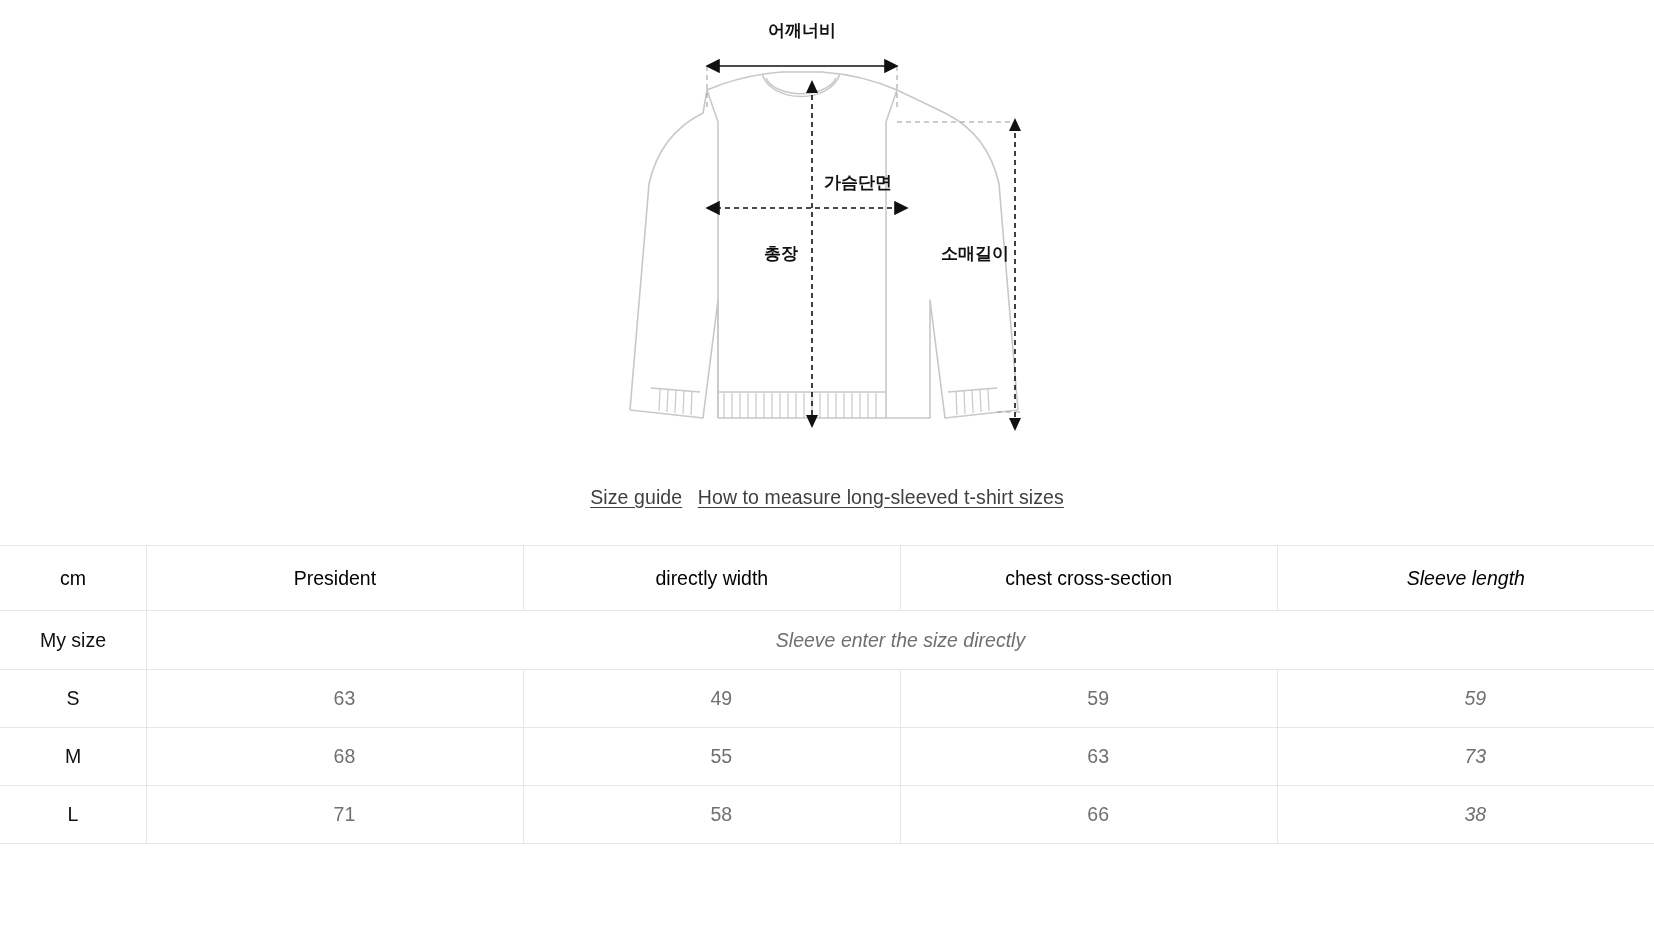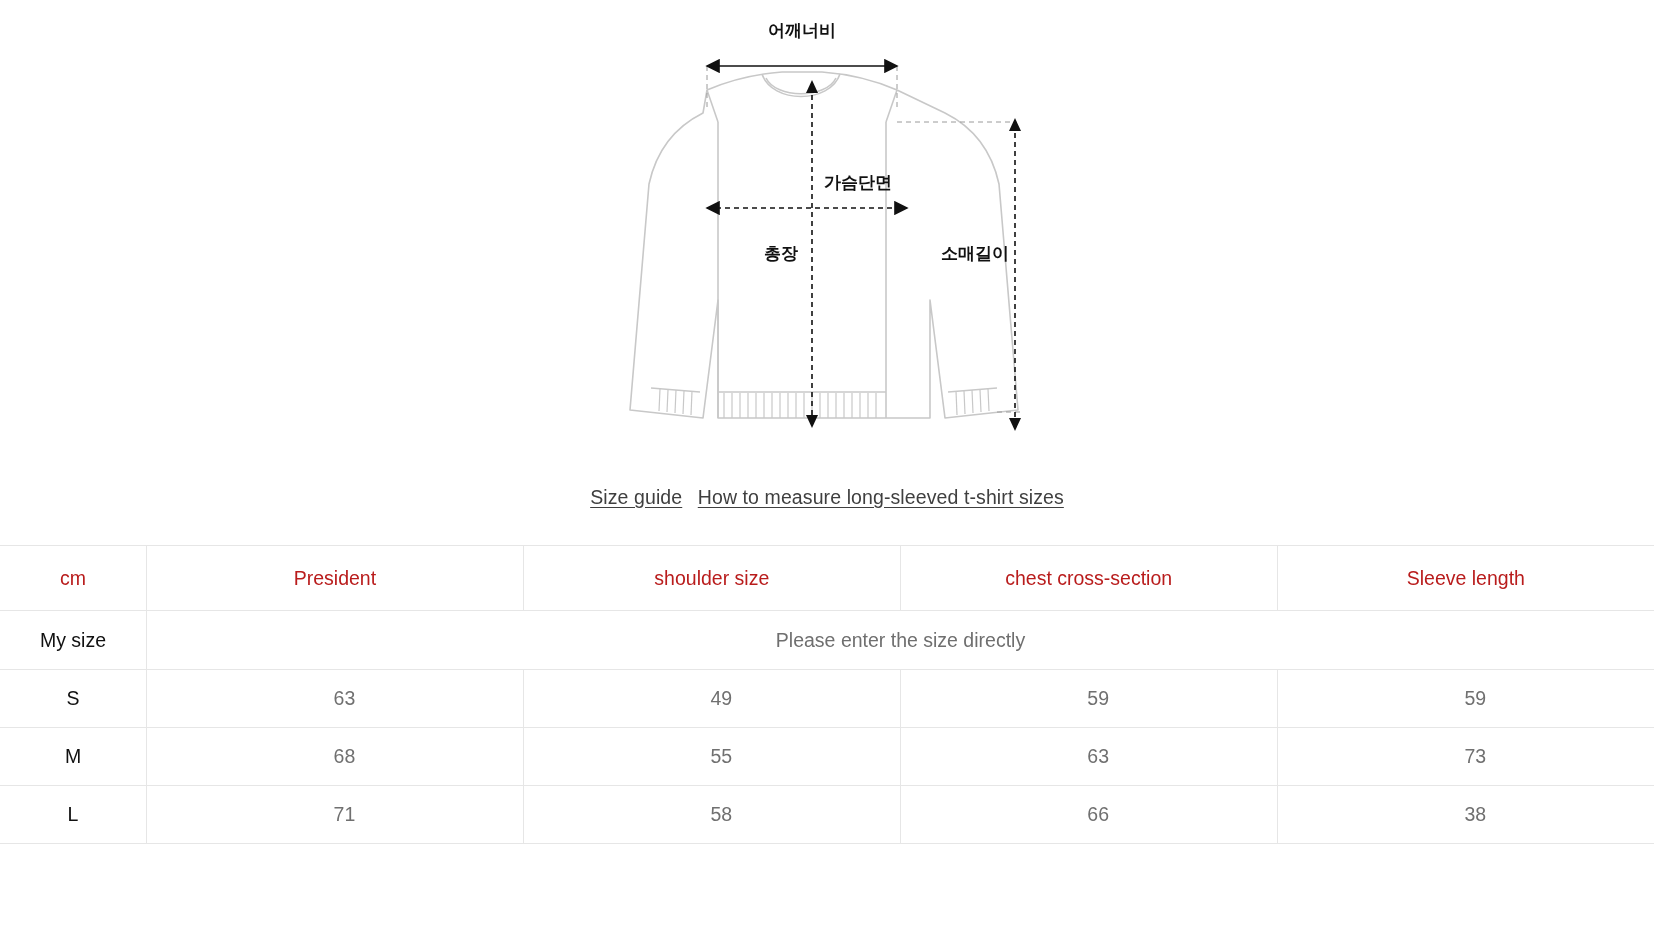--- a/index.html
+++ b/index.html
@@ -64,28 +64,29 @@
   .size-table td, .size-table th {
     border-right: 1px solid #e6e6e6;
     height: 59px;
     text-align: center;
     vertical-align: middle;
     font-weight: normal;
     font-size: 19.5px;
   }
   .size-table td:last-child, .size-table th:last-child {
     border-right: none;
+    font-style: italic;
   }
   .col-label {
     width: 144px;
     color: #111111;
     font-size: 19.5px;
   }
   .hdr {
-    color: #b91c1c;
+    color: #000000;
     font-size: 20.5px;
   }
   .hdr-row td {
     height: 62px;
   }
   .val {
     color: #707070;
     font-size: 20px;
     padding-left: 20px;
   }
@@ -224,27 +225,27 @@
   <div class="links-row">
     <span class="link">Size guide</span>
     <span class="link">How to measure long-sleeved t-shirt sizes</span>
   </div>
 
   <table class="size-table">
     <tbody>
       <tr class="hdr-row">
         <td class="col-label hdr">cm</td>
         <td class="hdr">President</td>
-        <td class="hdr">shoulder size</td>
+        <td class="hdr">directly width</td>
         <td class="hdr">chest cross-section</td>
         <td class="hdr">Sleeve length</td>
       </tr>
       <tr class="mysize-row">
         <td class="col-label">My size</td>
-        <td class="mysize-cell" colspan="4">Please enter the size directly</td>
+        <td class="mysize-cell" colspan="4">Sleeve enter the size directly</td>
       </tr>
       <tr class="sizerow">
         <td class="col-label">S</td>
         <td class="val">63</td>
         <td class="val">49</td>
         <td class="val">59</td>
         <td class="val">59</td>
       </tr>
       <tr class="sizerow">
         <td class="col-label">M</td>

